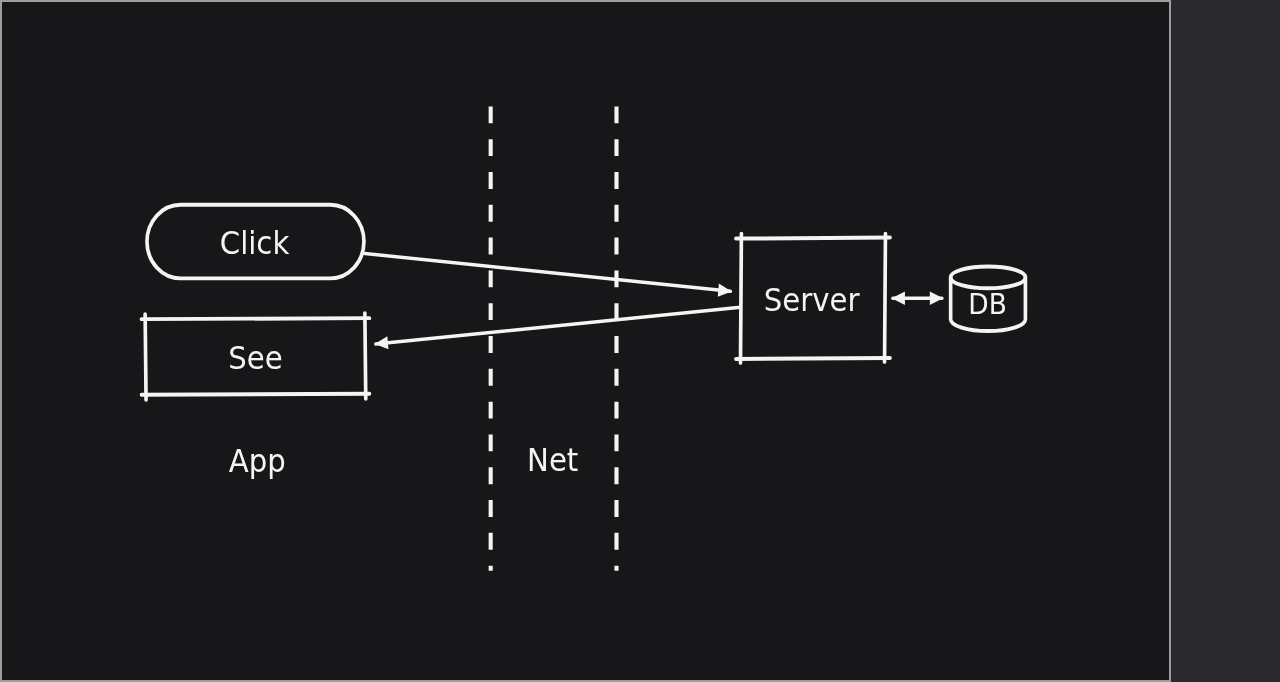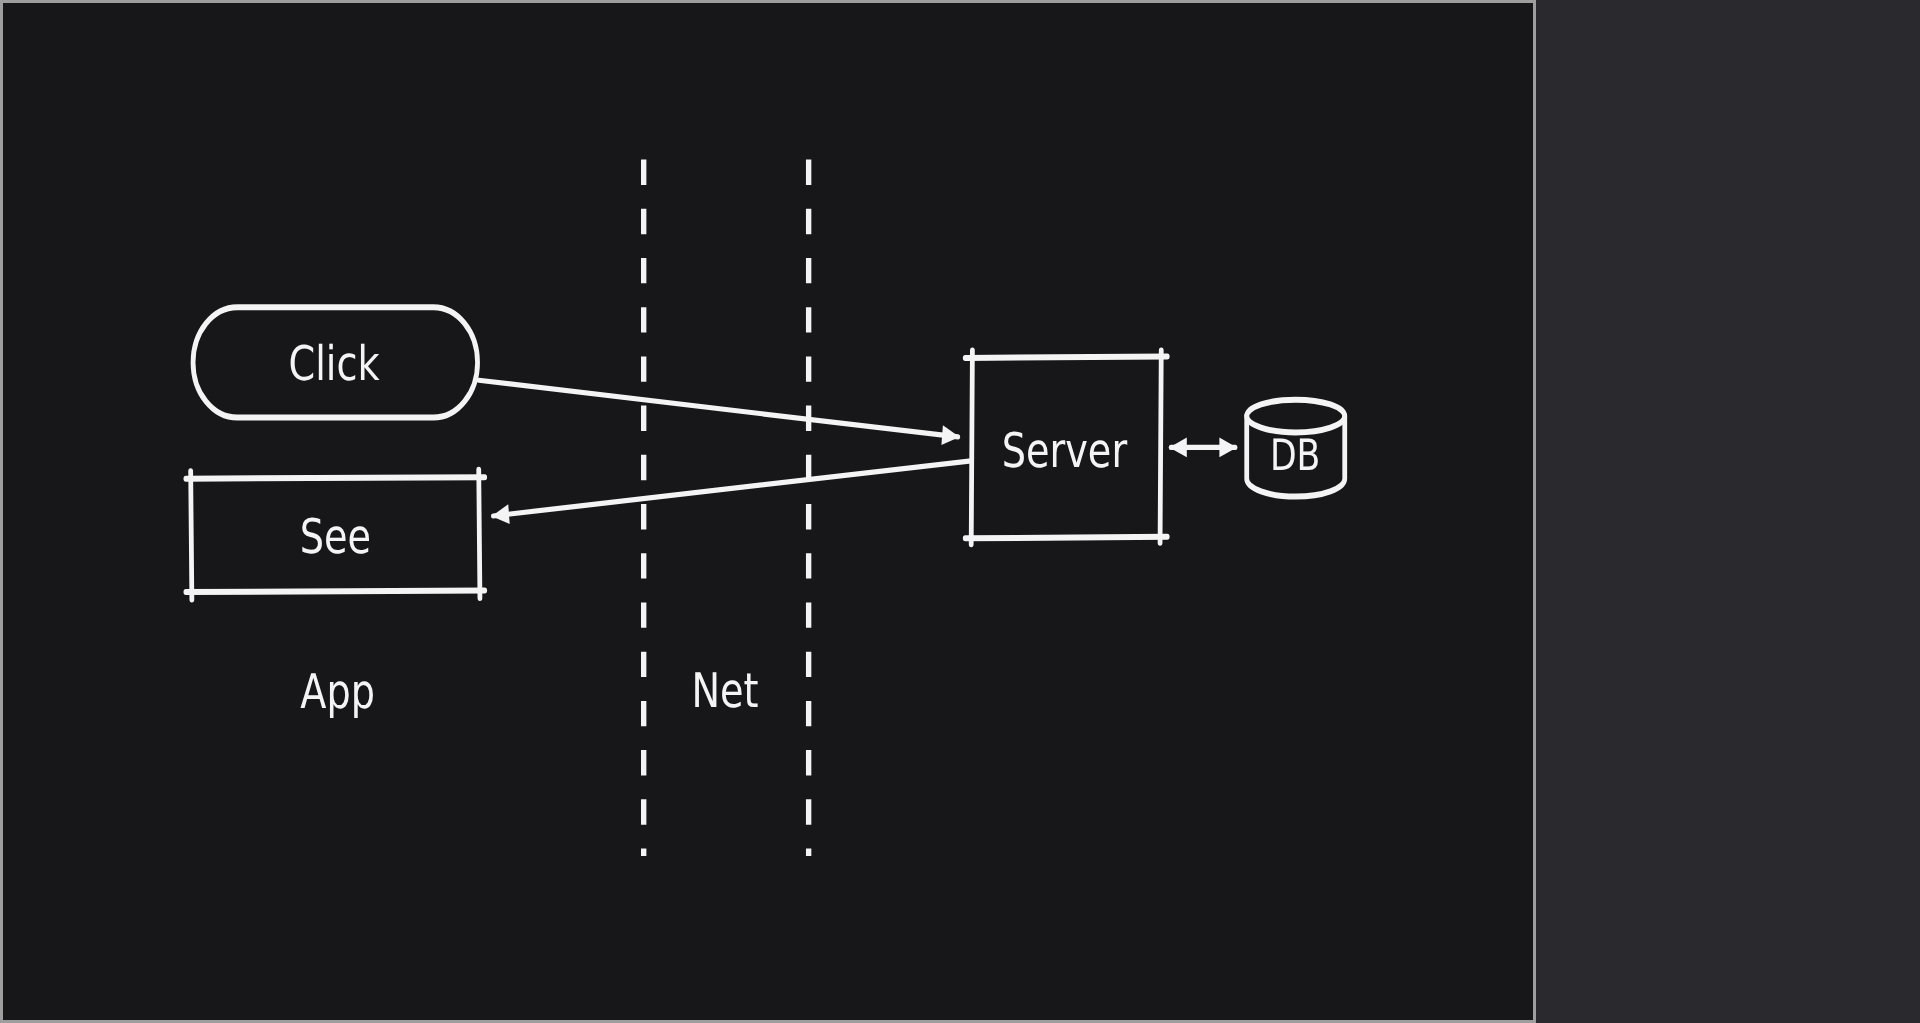--- a/index.html
+++ b/index.html
@@ -3,21 +3,21 @@
 <meta charset="utf-8">
 <style>
   html, body {
     margin: 0;
     padding: 0;
     background: #2a2a2e;
     font-family: "DejaVu Sans", "Liberation Sans", sans-serif;
   }
   .frame {
     position: relative;
-    width: 1024px;
+    width: 1171px;
     height: 682px;
     box-sizing: border-box;
     border: 2px solid #9e9e9e;
     background: #17171a;
     overflow: hidden;
     text-align: center;
   }
   .canvas-svg {
     position: absolute;
     inset: 0;

